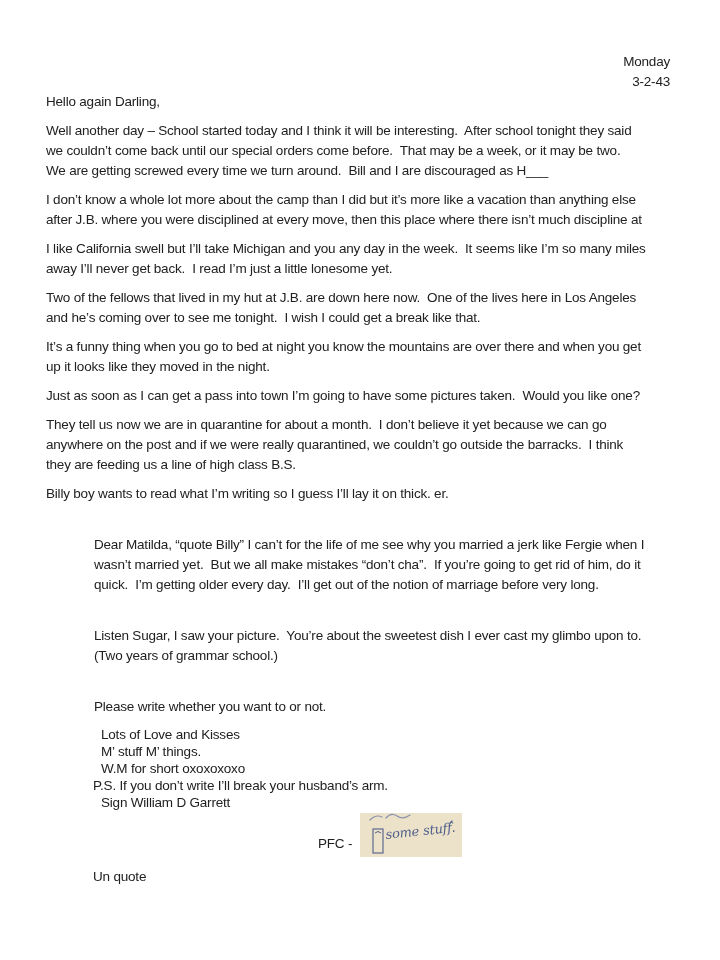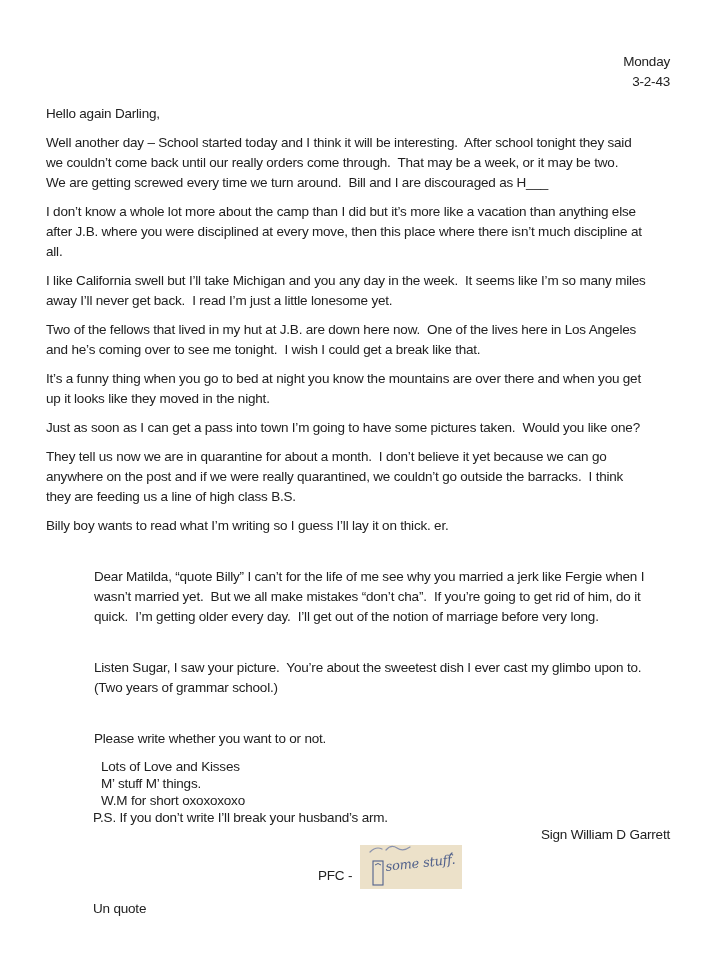--- a/index.html
+++ b/index.html
@@ -11,31 +11,31 @@
     overflow: hidden;
     box-sizing: border-box;
     padding: 52px 50px 0 46px;
     font-family: "Liberation Sans", sans-serif;
     font-size: 13.5px;
     letter-spacing: -0.2px;
     color: #212121;
   }
   .line { white-space: pre; line-height: 20px; }
   .date-block { text-align: right; }
-  .salutation { margin-top: 12px; }
+  .salutation { margin-top: 0; }
   .para { margin-top: 9px; }
   .quoted-block .para { padding-left: 48px; margin-top: 31px; }
   .closing-block {
     margin-top: 9px;
     margin-left: 55px;
     text-align: left;
   }
   .closing-block .line { line-height: 17px; }
   .ps-line { padding-left: 47px; line-height: 17px; white-space: pre; }
-  .sign-line { margin-left: 55px; text-align: right; line-height: 17px; white-space: pre; }
+  .sign-line { margin-left: 55px; text-align: left; line-height: 17px; white-space: pre; }
   .pfc-row {
     height: 46px;
     padding-left: 272px;
     display: flex;
     align-items: flex-end;
   }
   .pfc-label { line-height: 17px; margin-bottom: 5px; white-space: pre; }
   .sig-scan { display: block; margin-left: 4px; }
   .unquote-line { margin-top: 10px; padding-left: 47px; line-height: 20px; white-space: pre; }
 </style>
@@ -47,27 +47,26 @@
   <div class="date-block">
       <div class="line">Monday</div>
       <div class="line">3-2-43</div>
     </div>
 
   <div class="line salutation">Hello again Darling,</div>
 
   <div>
     <div class="para">
         <div class="line">Well another day – School started today and I think it will be interesting.  After school tonight they said</div>
-        <div class="line">we couldn’t come back until our really orders come through.  That may be a week, or it may be two.</div>
+        <div class="line">we couldn’t come back until our special orders come before.  That may be a week, or it may be two.</div>
         <div class="line">We are getting screwed every time we turn around.  Bill and I are discouraged as H___</div>
       </div>
     <div class="para">
         <div class="line">I don’t know a whole lot more about the camp than I did but it’s more like a vacation than anything else</div>
         <div class="line">after J.B. where you were disciplined at every move, then this place where there isn’t much discipline at</div>
-        <div class="line">all.</div>
       </div>
     <div class="para">
         <div class="line">I like California swell but I’ll take Michigan and you any day in the week.  It seems like I’m so many miles</div>
         <div class="line">away I’ll never get back.  I read I’m just a little lonesome yet.</div>
       </div>
     <div class="para">
         <div class="line">Two of the fellows that lived in my hut at J.B. are down here now.  One of the lives here in Los Angeles</div>
         <div class="line">and he’s coming over to see me tonight.  I wish I could get a break like that.</div>
       </div>
     <div class="para">

